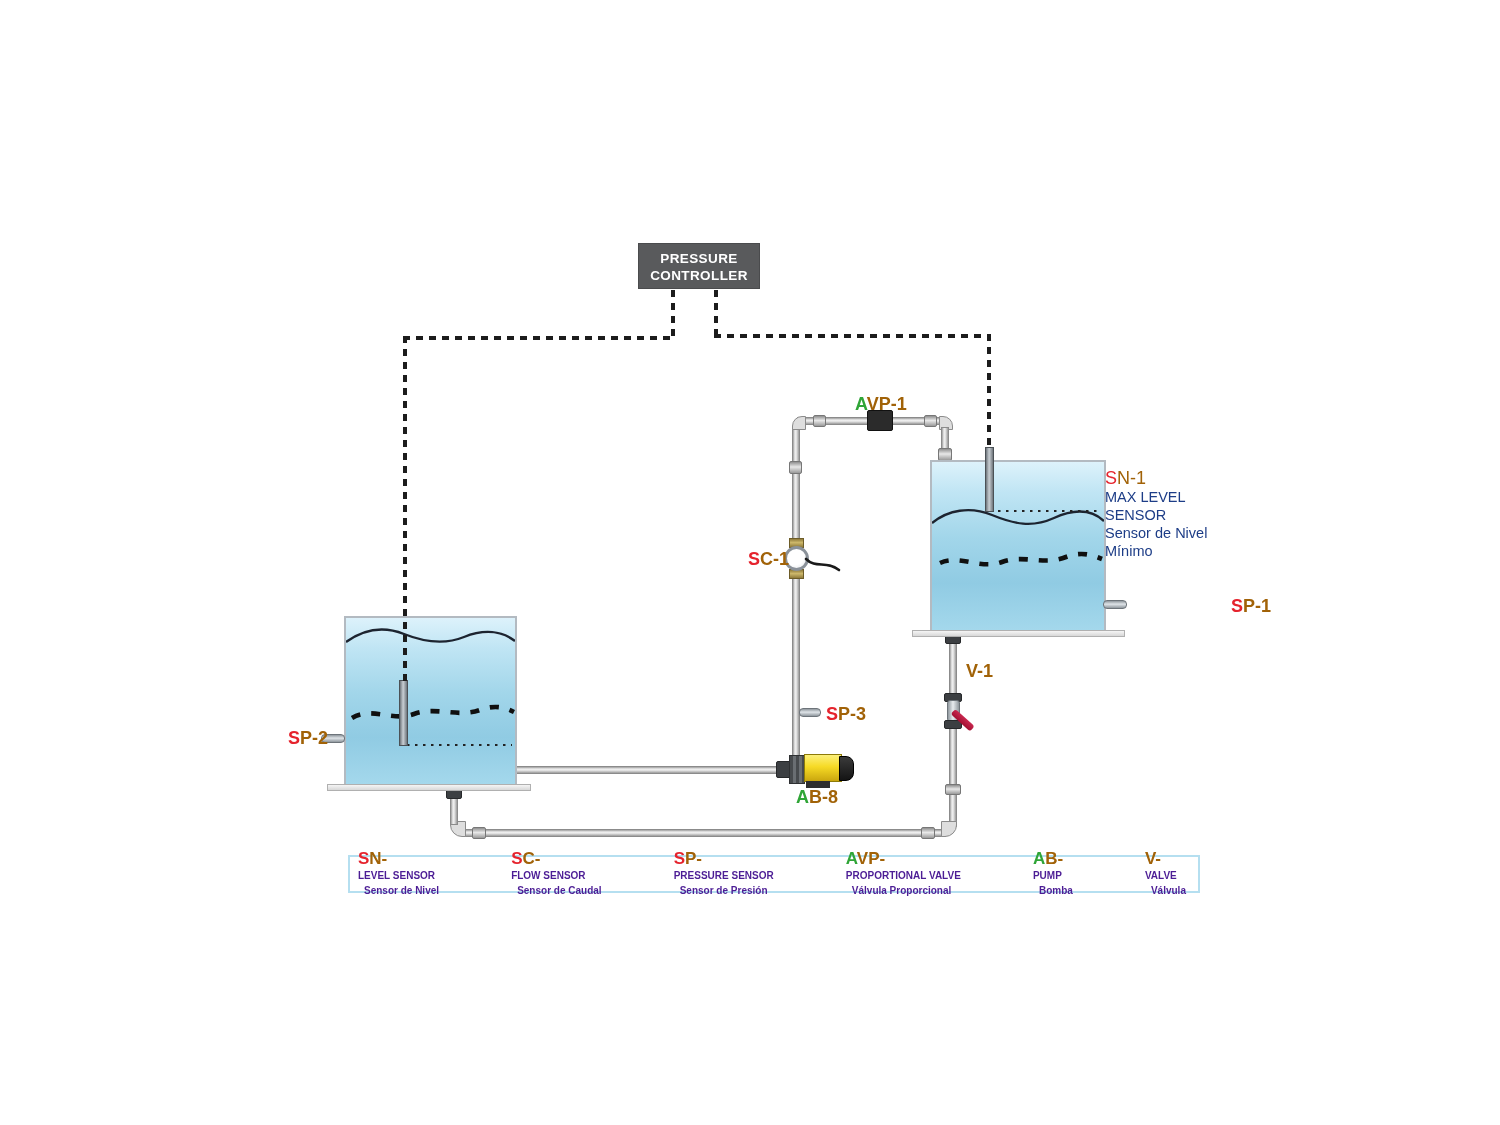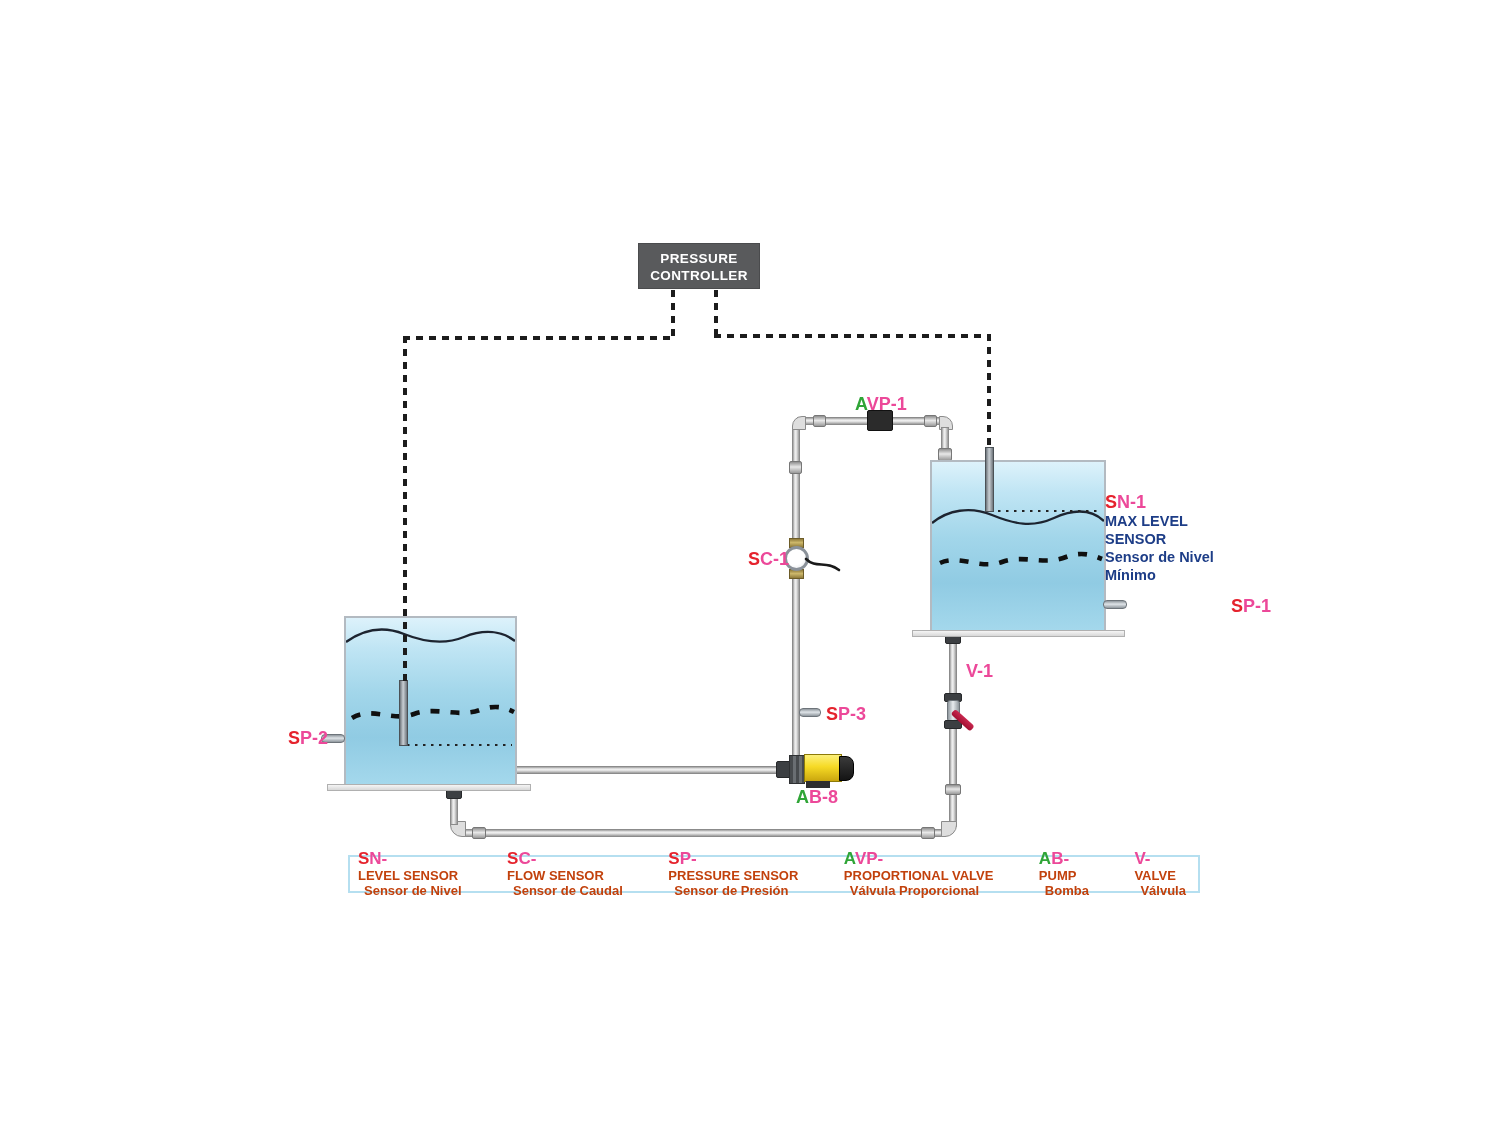--- a/index.html
+++ b/index.html
@@ -39,32 +39,32 @@
   .sc-circle{background:radial-gradient(circle at 40% 35%,#ffffff 55%,#dfe3e7);border:3px solid #8a9199;border-radius:50%;box-sizing:border-box;}
   .pump-head{background:repeating-linear-gradient(90deg,#474a4d 0 3px,#6a6e72 3px 6px);border:1px solid #2e3032;box-sizing:border-box;}
   .pump-body{background:linear-gradient(180deg,#fcf07a 0%,#f6da25 45%,#caa60e 100%);border:1px solid #8d7a08;box-sizing:border-box;}
   .pump-cap{background:linear-gradient(180deg,#3a3a3a,#141414);border:1px solid #000;border-radius:0 8px 8px 0;box-sizing:border-box;}
   .pump-base{background:#2e2e2e;}
   .v-body{background:linear-gradient(90deg,#8f979d,#e8ecef 45%,#8f979d);border:1px solid #6d747a;box-sizing:border-box;border-radius:3px;}
   .v-handle{background:linear-gradient(180deg,#c92950,#a30f31);border-radius:3px;transform:rotate(42deg);transform-origin:left center;}
 
   
   .clabel{font-weight:bold;font-size:18px;white-space:nowrap;}
-  .c-navy{color:#ec4899;}
+  .c-navy{color:#a16207;}
   .c-red{color:#e5232d;}
   .c-green{color:#2fa537;}
-  .snblock{font-weight:bold;color:#1d3d87;font-size:14.5px;line-height:18px;white-space:nowrap;margin-top:24px;}
+  .snblock{font-weight:normal;color:#1d3d87;font-size:14.5px;line-height:18px;white-space:nowrap;}
   .snblock .ttl{font-size:18px;line-height:20px;}
 
   
   .legend{background:#ffffff;border:2px solid #b5dff0;box-sizing:border-box;
           display:flex;align-items:center;justify-content:space-between;padding:2px 12px 2px 8px;}
   .litem{display:flex;align-items:flex-start;flex-direction:column;}
   .lpfx{font-weight:bold;font-size:17px;line-height:18px;margin-right:2px;white-space:nowrap;}
-  .ltxt{font-weight:bold;color:#c2410c;font-size:13px;line-height:15.5px;white-space:nowrap;}
+  .ltxt{font-weight:bold;color:#4c1d95;font-size:10px;line-height:15.5px;white-space:nowrap;}
   .ltxt .es{padding-left:6px;}
 </style>
 </head>
 <body>
 
 <div class="canvas">
 
   <div class="abs pipe-h" style="left:516px;top:766px;width:262px;"></div>
 
   <div class="abs pipe-v" style="left:792px;top:427px;height:331px;"></div>

